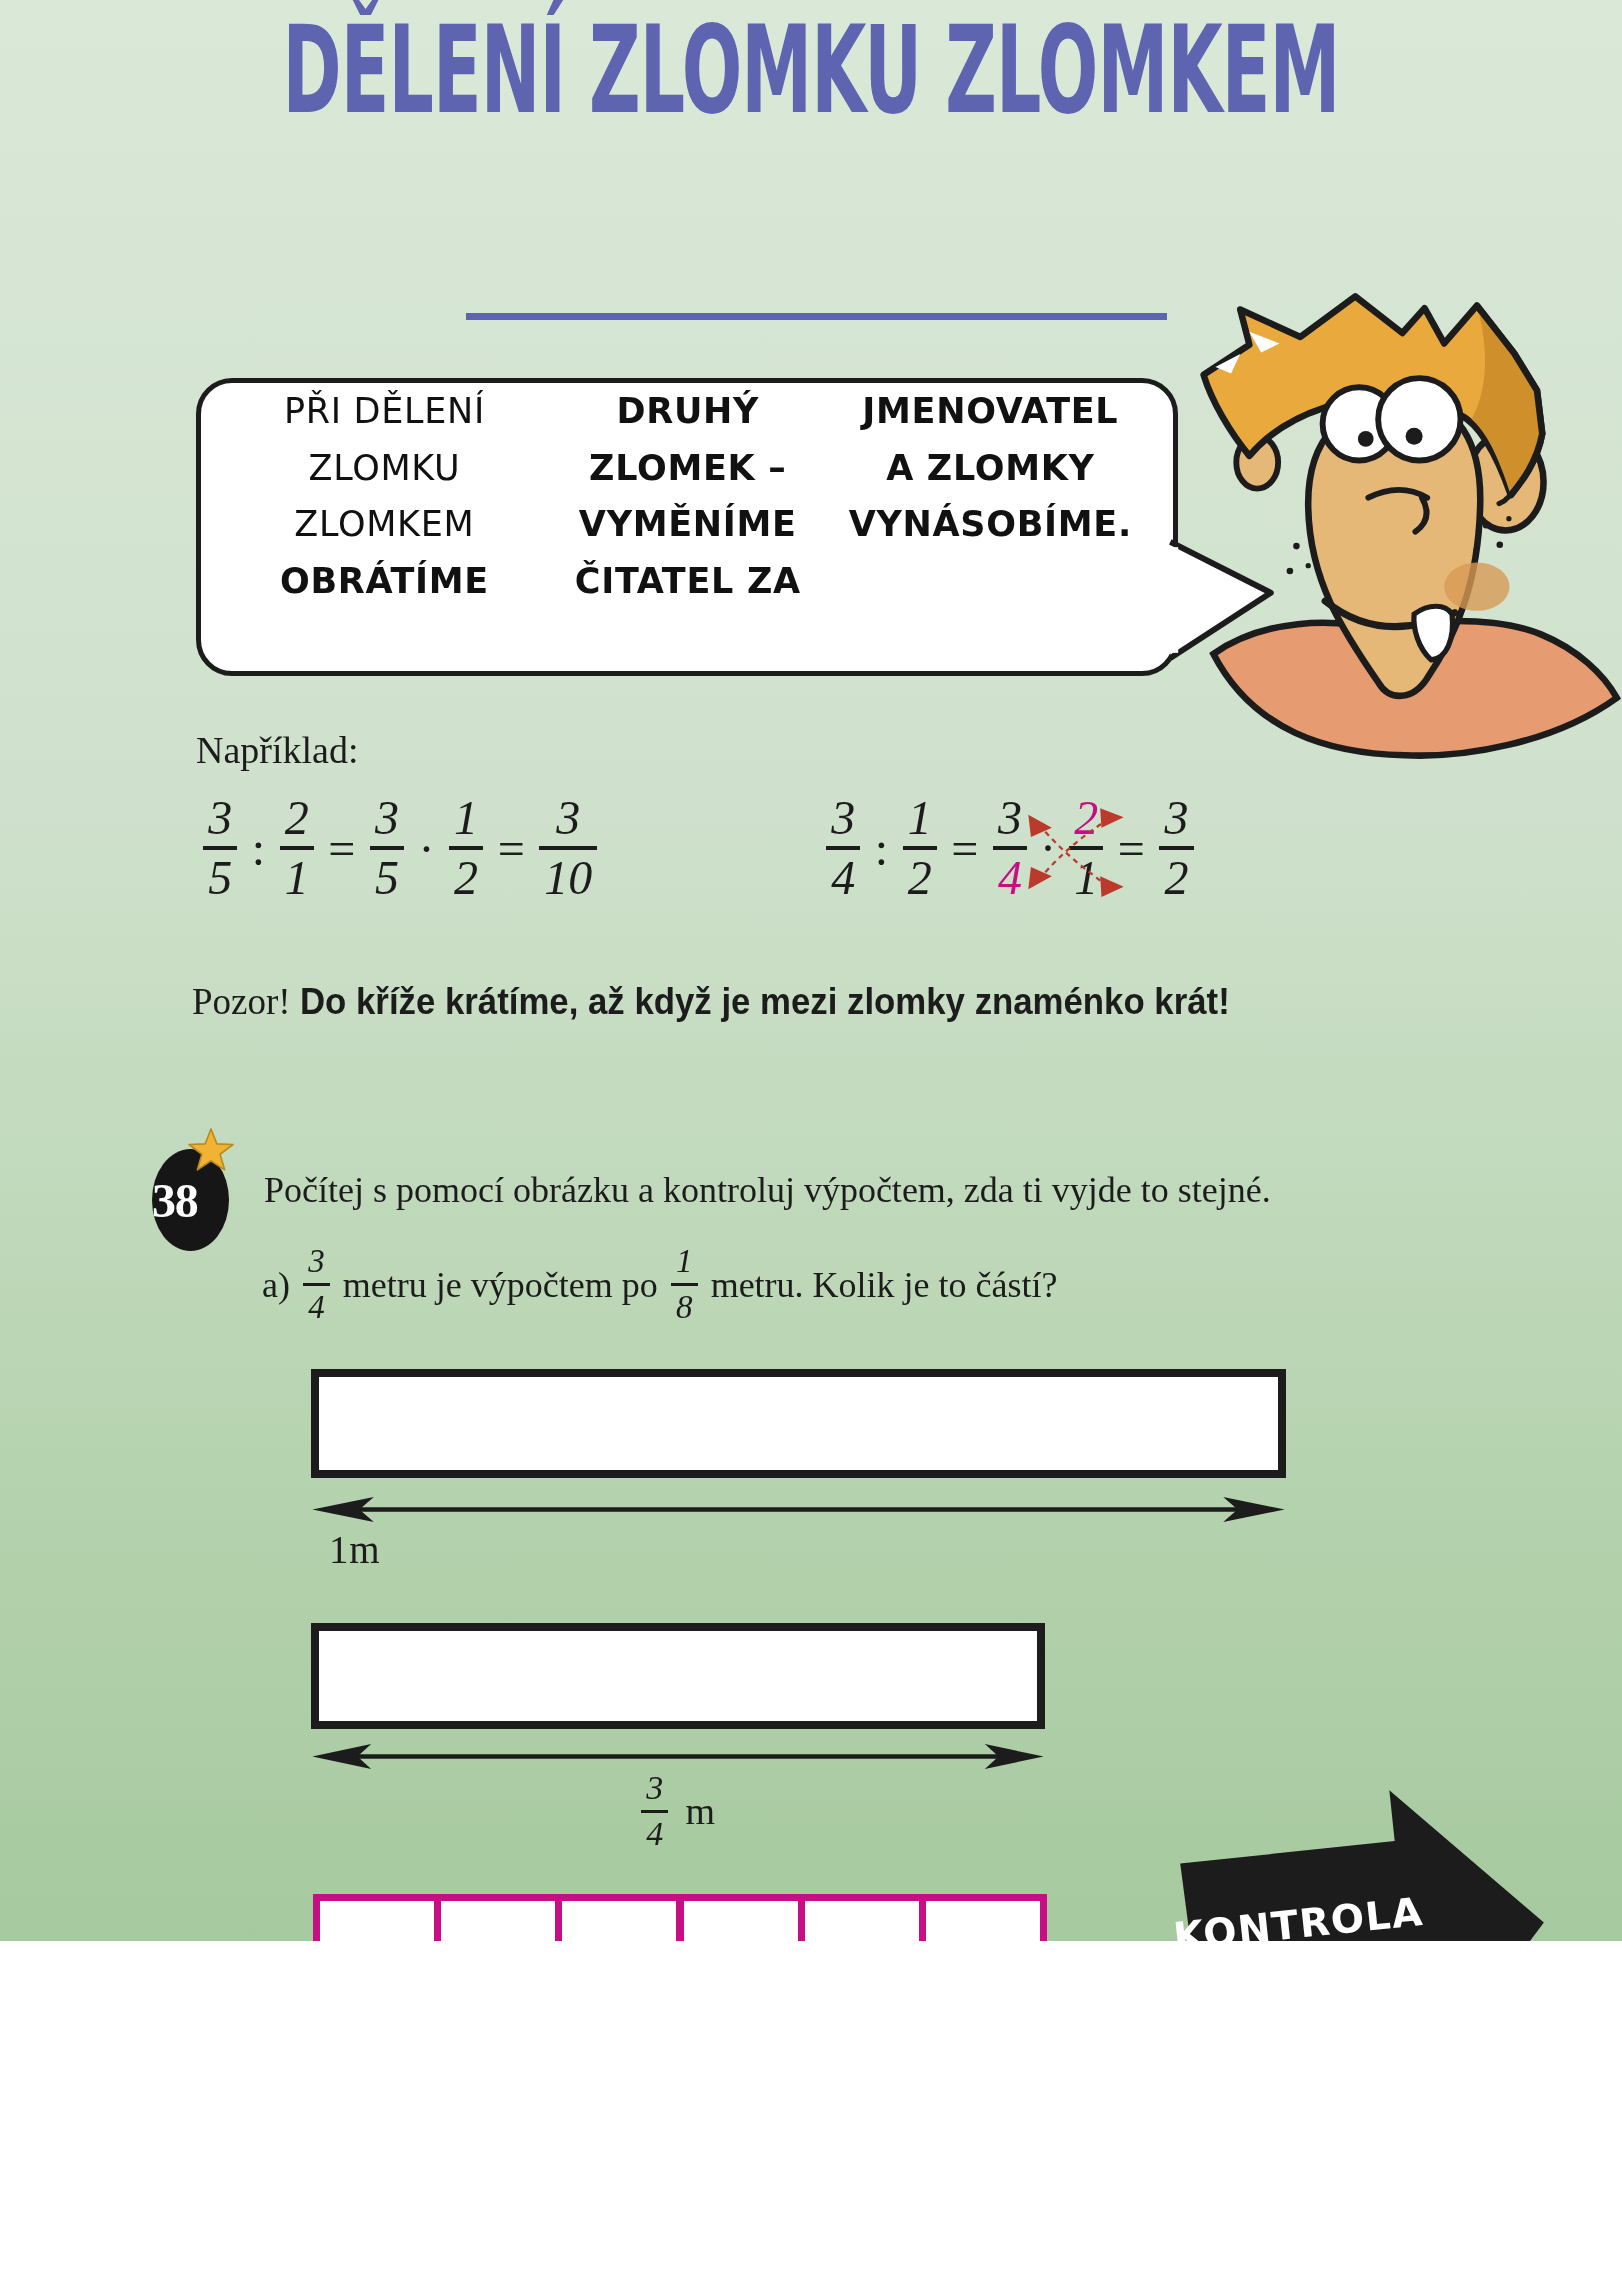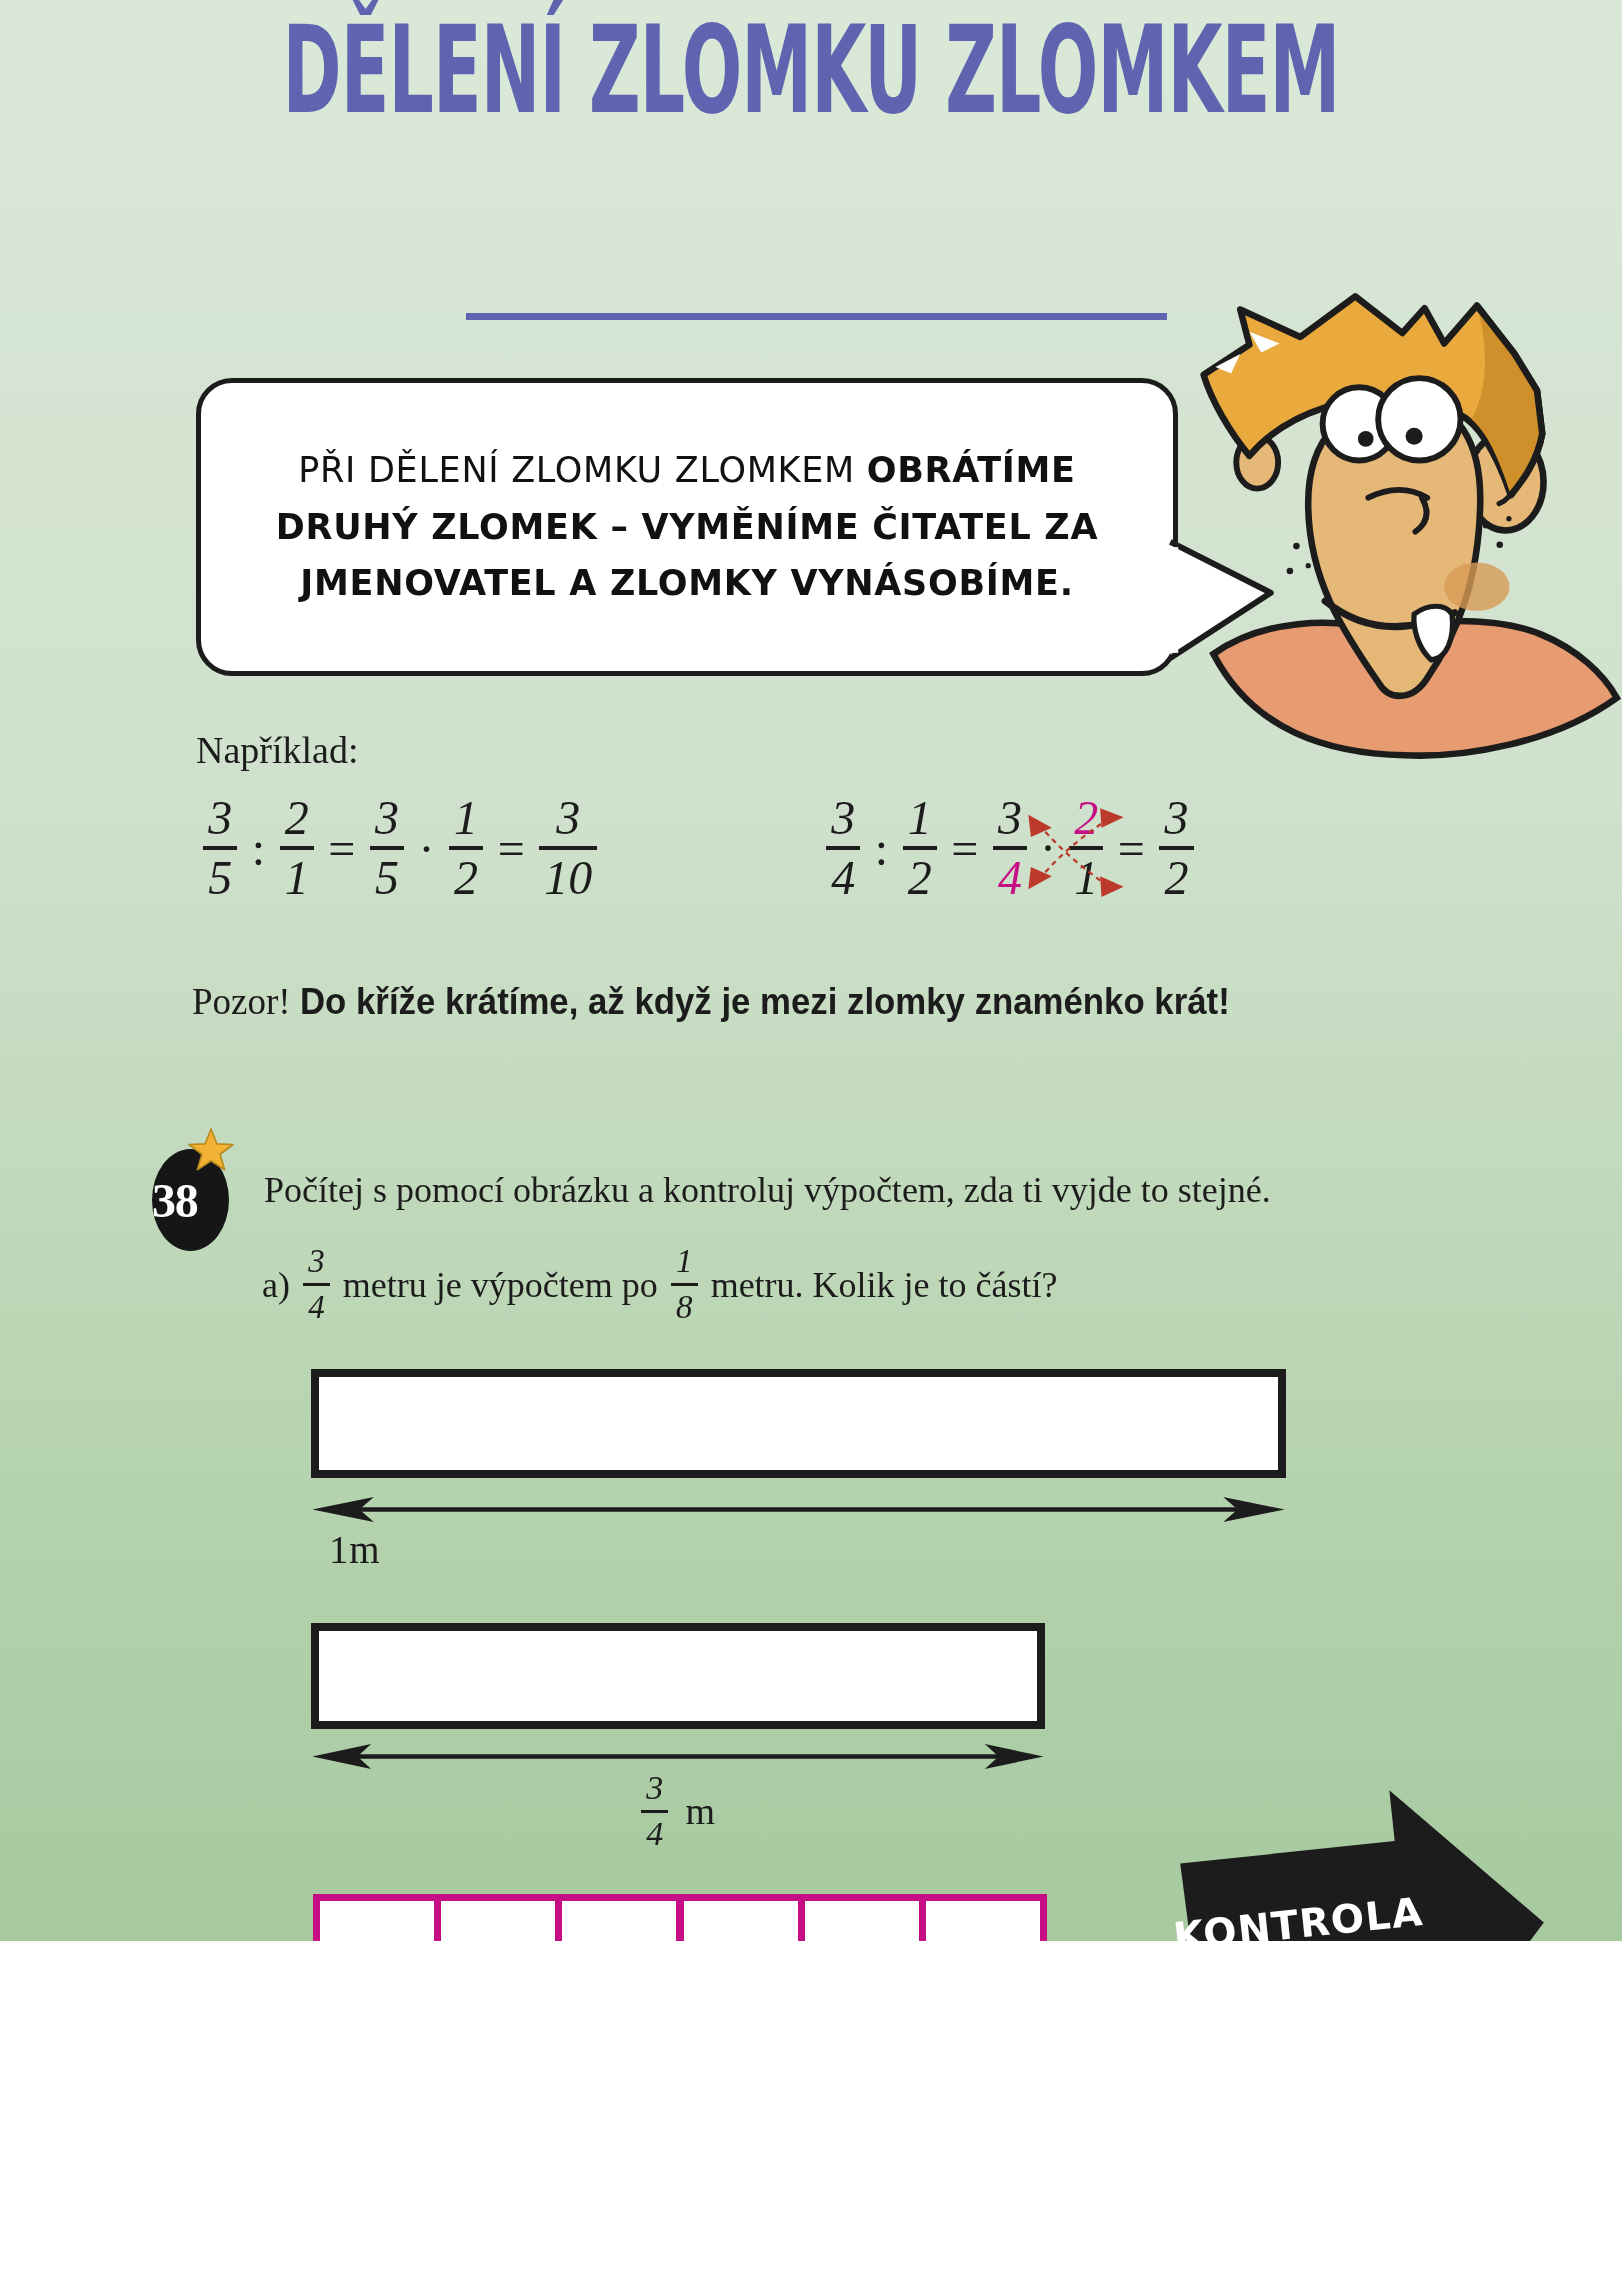--- a/index.html
+++ b/index.html
@@ -16,21 +16,21 @@
     display:inline-block;font-family:"DejaVu Sans",sans-serif;font-weight:bold;
     font-size:99px;letter-spacing:-1.3px;color:var(--accent);
     transform:scale(.72,1.22);transform-origin:center top;white-space:nowrap;
   }
   .title-underline{left:466px;top:313px;width:701px;height:7.2px;background:var(--accent);}
 
   
   .bubble{
     left:196px;top:378px;width:982px;height:298px;box-sizing:border-box;
     background:#fff;border:5.9px solid var(--ink);border-radius:36px;
-    display:flex;flex-direction:column;justify-content:center;text-align:center;
+    display:flex;flex-direction:row;justify-content:center;text-align:center;
     font-family:"DejaVu Sans",sans-serif;font-size:35px;letter-spacing:0.7px;
     line-height:1.62;color:#111;padding:0 36px;z-index:3;
   }
   .bubble b{font-weight:bold;}
   .bubble .lite{font-weight:normal;}
   .bubble-tail{left:1169px;top:538px;z-index:4;}
 
   
   .eq-label{left:196px;top:728px;font-size:38px;}
   .eq{display:flex;align-items:center;gap:14.4px;font-size:48px;height:118px;}

